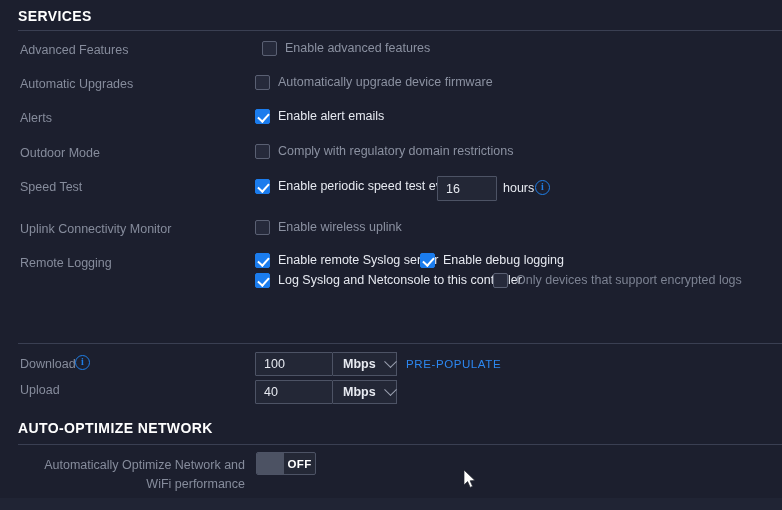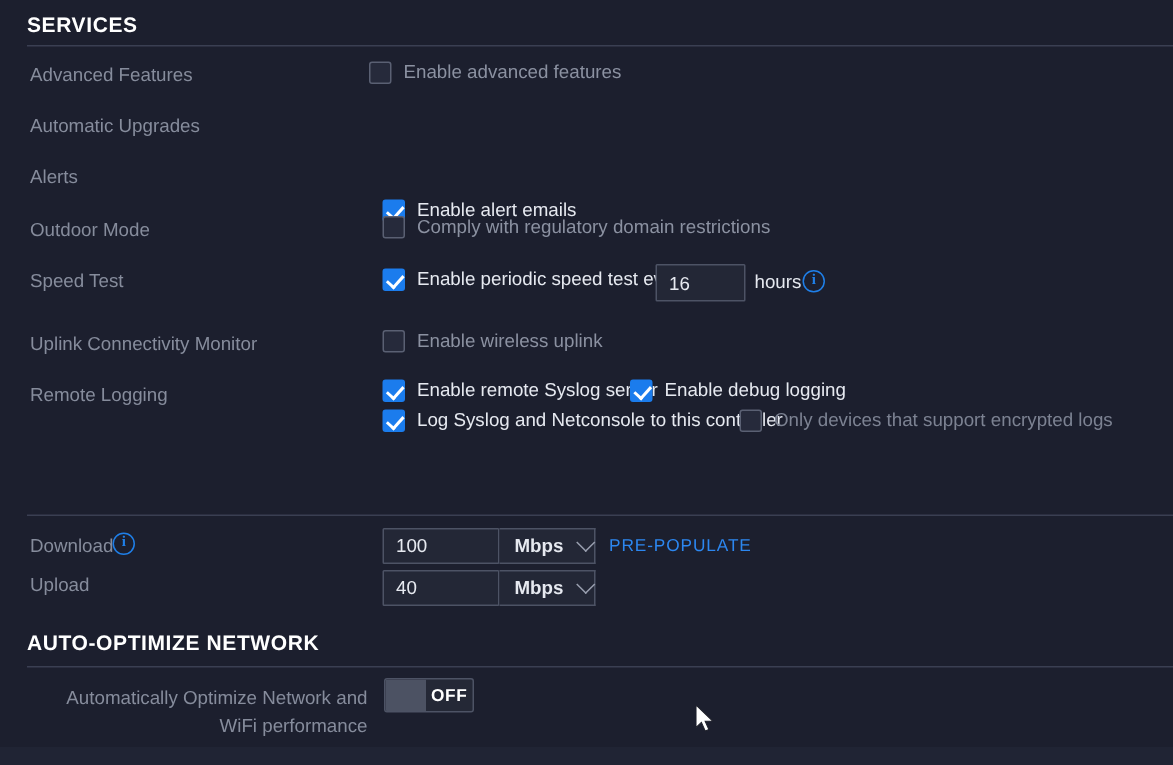--- a/index.html
+++ b/index.html
@@ -193,29 +193,33 @@
 </style>
 </head>
 <body>
 
 <div class="page">
 
   <div class="section-title" style="top:8px;">SERVICES</div>
   <div class="divider" style="top:30px;"></div>
 
   <div class="row-label" style="top:42px;">Advanced Features</div>
-  <div class="cb-wrap" style="left:246px; top:41px;">
+  <div class="cb-wrap" style="left:262px; top:41px;">
     <span class="cb"></span>
     <span class="cb-label muted">Enable advanced features</span>
   </div>
 
   <div class="row-label" style="top:76px;">Automatic Upgrades</div>
+  <div class="cb-wrap" style="left:255px; top:75px;">
+    <span class="cb"></span>
+    <span class="cb-label muted">Automatically upgrade device firmware</span>
+  </div>
 
   <div class="row-label" style="top:110px;">Alerts</div>
-  <div class="cb-wrap" style="left:255px; top:109px;margin-top:24px;">
+  <div class="cb-wrap" style="left:255px; top:109px;">
     <span class="cb checked"></span>
     <span class="cb-label">Enable alert emails</span>
   </div>
 
   <div class="row-label" style="top:145px;">Outdoor Mode</div>
   <div class="cb-wrap" style="left:255px; top:144px;">
     <span class="cb"></span>
     <span class="cb-label muted">Comply with regulatory domain restrictions</span>
   </div>
 

